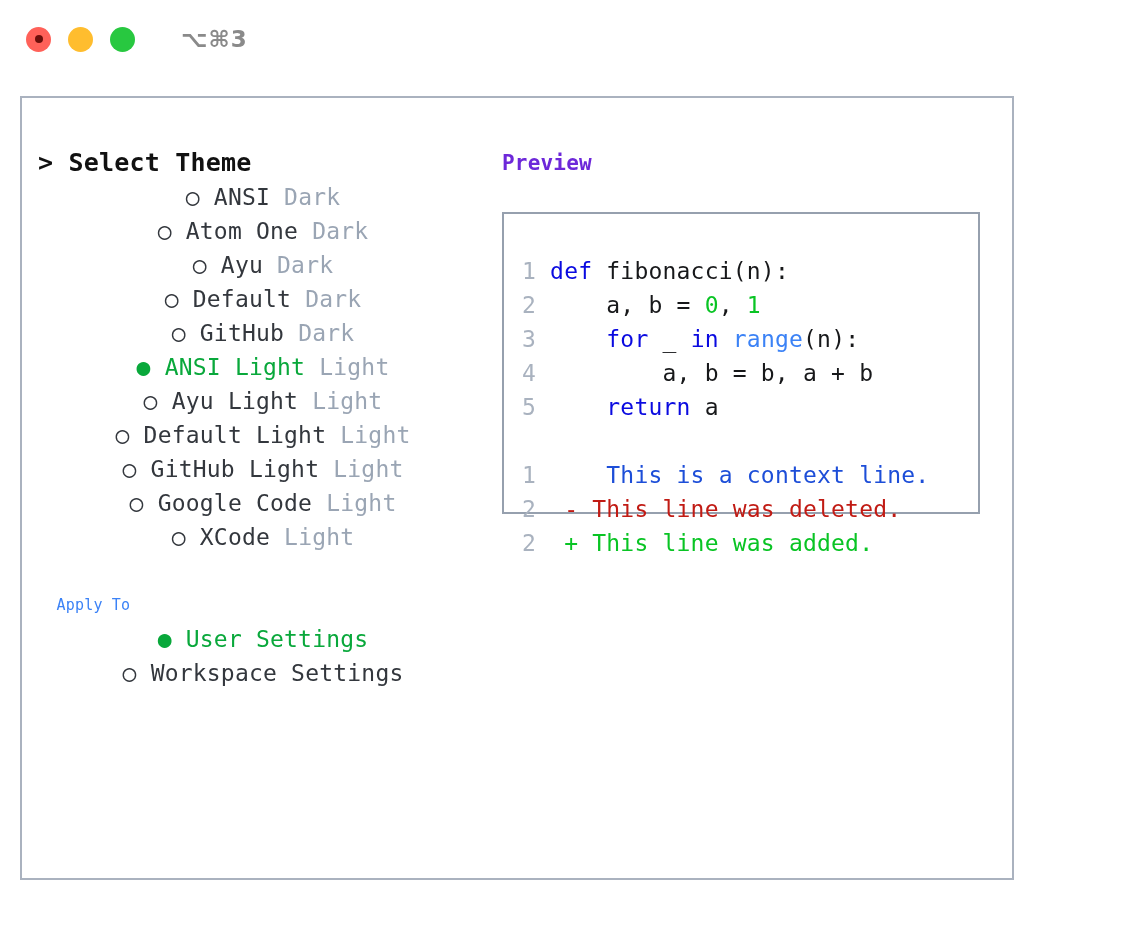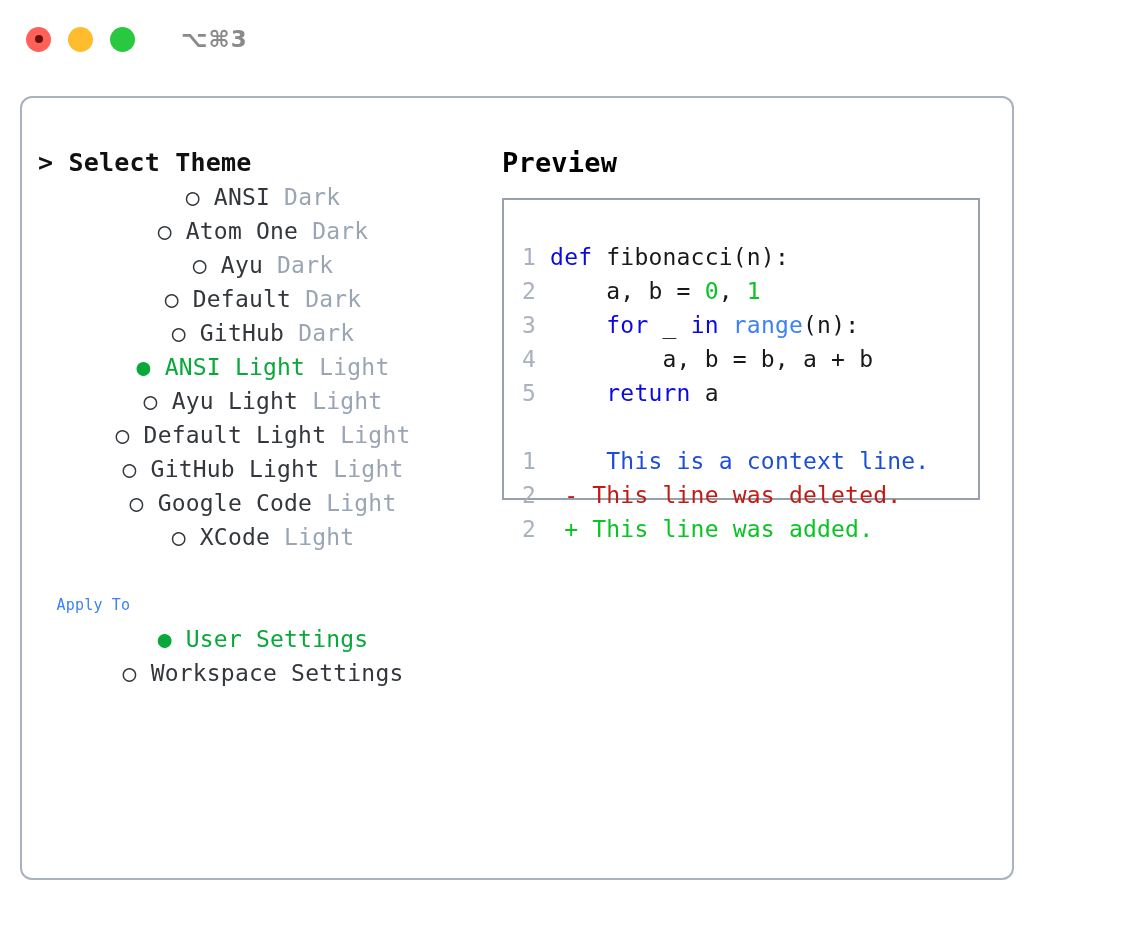--- a/index.html
+++ b/index.html
@@ -68,21 +68,21 @@
   }
 
   
   .window {
     position: absolute;
     left: 20px;
     top: 96px;
     width: 994px;
     height: 784px;
     border: 2px solid #aab2bf;
-    border-radius: 12px;
+    border-radius: 0;
     box-sizing: border-box;
     background: #ffffff;
   }
 
   .cols {
     position: absolute;
     left: 0; top: 0;
     width: 100%;
     height: 100%;
   }
@@ -141,28 +141,28 @@
   }
 
   
   .right-pane {
     position: absolute;
     left: 480px;
     top: 48px;
     width: 500px;
   }
   .preview-title {
-    font-size: 27px;
+    font-size: 21px;
     font-weight: 700;
-    color: #000000;
+    color: #6d28d9;
     line-height: 34px;
     letter-spacing: 0.2px;
   }
   .preview-box {
-    margin-top: 18px;
+    margin-top: 32px;
     width: 478px;
     height: 302px;
     border: 2px solid #96a0ae;
     box-sizing: border-box;
     padding: 40px 0 0 0;
     background: #ffffff;
   }
   .code-line {
     font-size: 23px;
     line-height: 34px;

